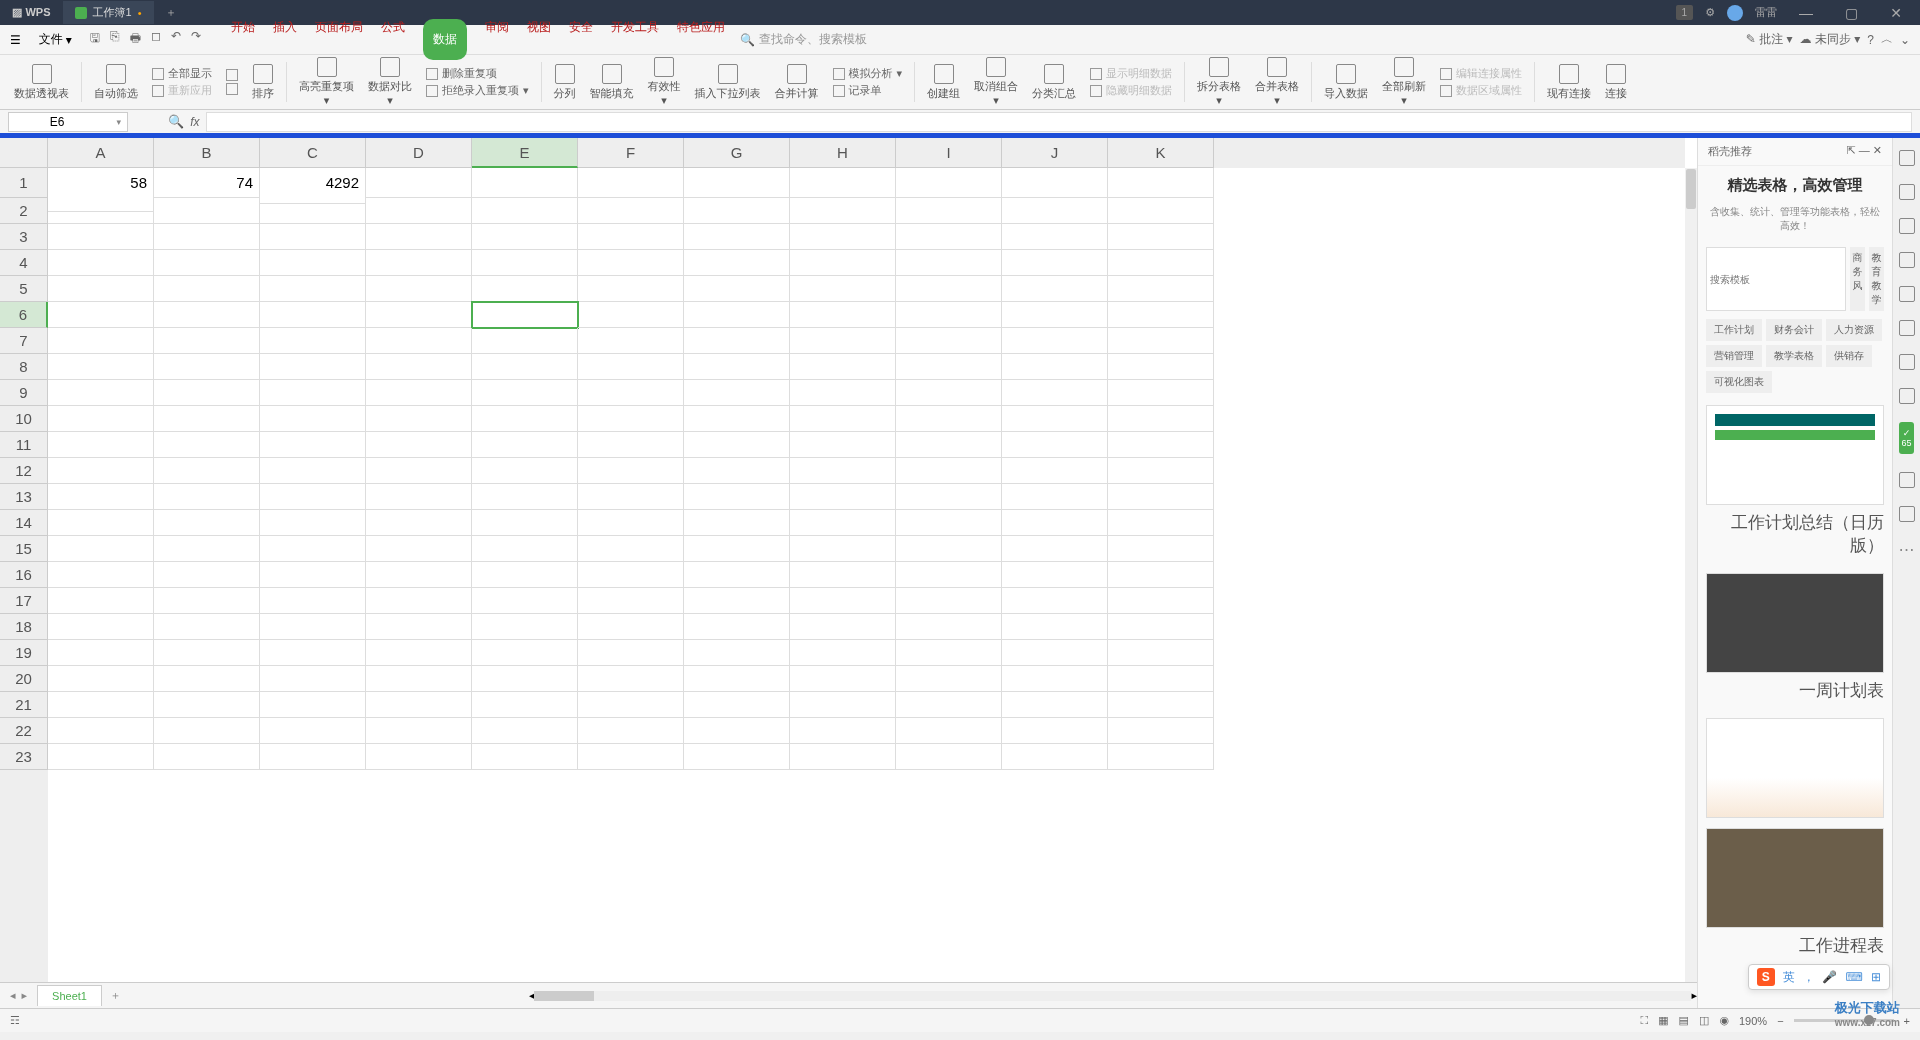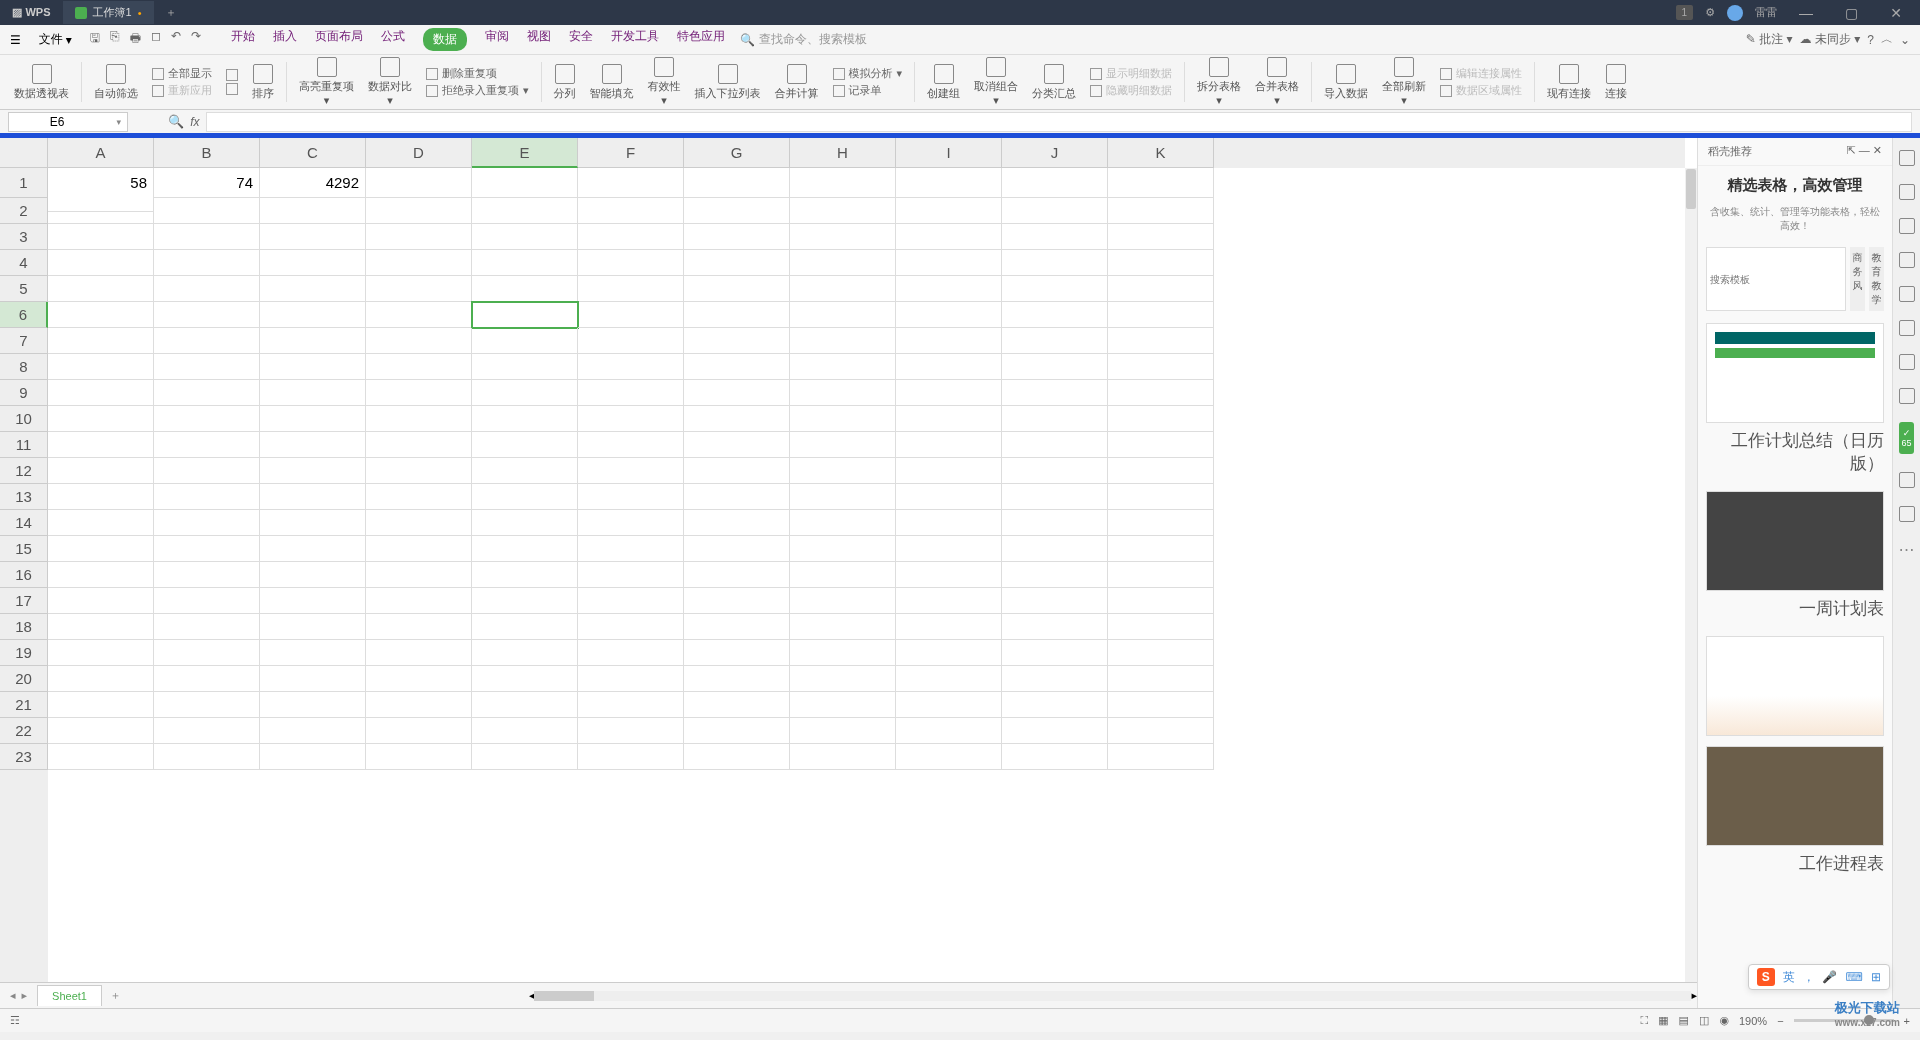--- a/index.html
+++ b/index.html
@@ -17,22 +17,22 @@
 .titlebar .right .avatar { width: 16px; height: 16px; background: #68a8e8; border-radius: 50%; }
 .titlebar .win-btn { padding: 4px 10px; font-size: 14px; }
 
 
 .menubar { background: #f5f5f5; height: 30px; display: flex; align-items: center; font-size: 12px; border-bottom: 1px solid #ddd; }
 .menubar .hamburger { padding: 0 10px; }
 .menubar .file-menu { padding: 0 8px; display: flex; align-items: center; gap: 3px; }
 .menubar .qat { display: flex; gap: 10px; padding: 0 10px; color: #666; }
 .menubar .qat span { cursor: pointer; }
 .menubar .tabs { display: flex; gap: 18px; margin-left: 20px; }
-.menubar .tabs .mtab { cursor: pointer; color: #701a75; }
-.menubar .tabs .mtab.active { background: #4caf50; color: #fff; padding: 3px 10px; border-radius: 10px; }
+.menubar .tabs .mtab { cursor: pointer; color: #b91c1c; }
+.menubar .tabs .mtab.active { background: #4caf50; color: #fff; padding: 12px 10px; border-radius: 10px; }
 .menubar .search { margin-left: 15px; color: #999; display: flex; align-items: center; gap: 4px; }
 .menubar .mright { margin-left: auto; display: flex; align-items: center; gap: 7px; padding-right: 10px; color: #666; }
 
 
 .ribbon { background: #f5f5f5; height: 55px; display: flex; align-items: center; font-size: 11px; border-bottom: 1px solid #ccc; padding: 0 8px; gap: 2px; }
 .ribbon .grp { display: flex; flex-direction: column; align-items: center; padding: 2px 6px; cursor: pointer; color: #555; }
 .ribbon .grp .ricon { width: 20px; height: 20px; border: 1px solid #888; border-radius: 2px; margin-bottom: 2px; }
 .ribbon .sep { width: 1px; height: 40px; background: #ddd; margin: 0 4px; }
 .ribbon .small-grp { display: flex; flex-direction: column; gap: 2px; font-size: 11px; color: #666; padding: 0 6px; }
 .ribbon .small-grp div { display: flex; align-items: center; gap: 4px; cursor: pointer; }
@@ -339,21 +339,21 @@
         <div class="rh">19</div>
         <div class="rh">20</div>
         <div class="rh">21</div>
         <div class="rh">22</div>
         <div class="rh">23</div>
       </div>
     <div class="cells" id="cells">
         <div class="row" style="height: 30px;">
           <div class="cell" style="height: 44px; line-height: 30px; text-align: right;">58</div>
           <div class="cell" style="height: 30px; line-height: 30px;">74</div>
-          <div class="cell" style="height: 30px; line-height: 30px;">4292</div>
+          <div class="cell" style="height: 36px; line-height: 30px;">4292</div>
           <div class="cell" style="height: 30px; line-height: 30px;"></div>
           <div class="cell" style="height: 30px; line-height: 30px;"></div>
           <div class="cell" style="height: 30px; line-height: 30px;"></div>
           <div class="cell" style="height: 30px; line-height: 30px;"></div>
           <div class="cell" style="height: 30px; line-height: 30px;"></div>
           <div class="cell" style="height: 30px; line-height: 30px;"></div>
           <div class="cell" style="height: 30px; line-height: 30px;"></div>
           <div class="cell" style="height: 30px; line-height: 30px;"></div>
         </div>
         <div class="row">
@@ -667,20 +667,29 @@
     <div class="rhead">
       <span>稻壳推荐</span>
       <span>⇱ — ✕</span>
     </div>
     <div class="rtitle">精选表格，高效管理</div>
     <div class="rsub">含收集、统计、管理等功能表格，轻松高效！</div>
     <div class="rtabs">
       <input placeholder="搜索模板" style="">
       <span class="rtab">商务风</span>
       <span class="rtab">教育教学</span>
+    </div>
+    <div class="rcats">
+      <span class="rcat">工作计划</span>
+      <span class="rcat">财务会计</span>
+      <span class="rcat">人力资源</span>
+      <span class="rcat">营销管理</span>
+      <span class="rcat">教学表格</span>
+      <span class="rcat">供销存</span>
+      <span class="rcat">可视化图表</span>
     </div>
     <div class="templates">
       <div class="tmpl">
         <div class="timg green"></div>
         <div class="tname">工作计划总结（日历版）</div>
       </div>
       <div class="tmpl">
         <div class="timg" style="background:#444"></div>
         <div class="tname">一周计划表</div>
       </div>

